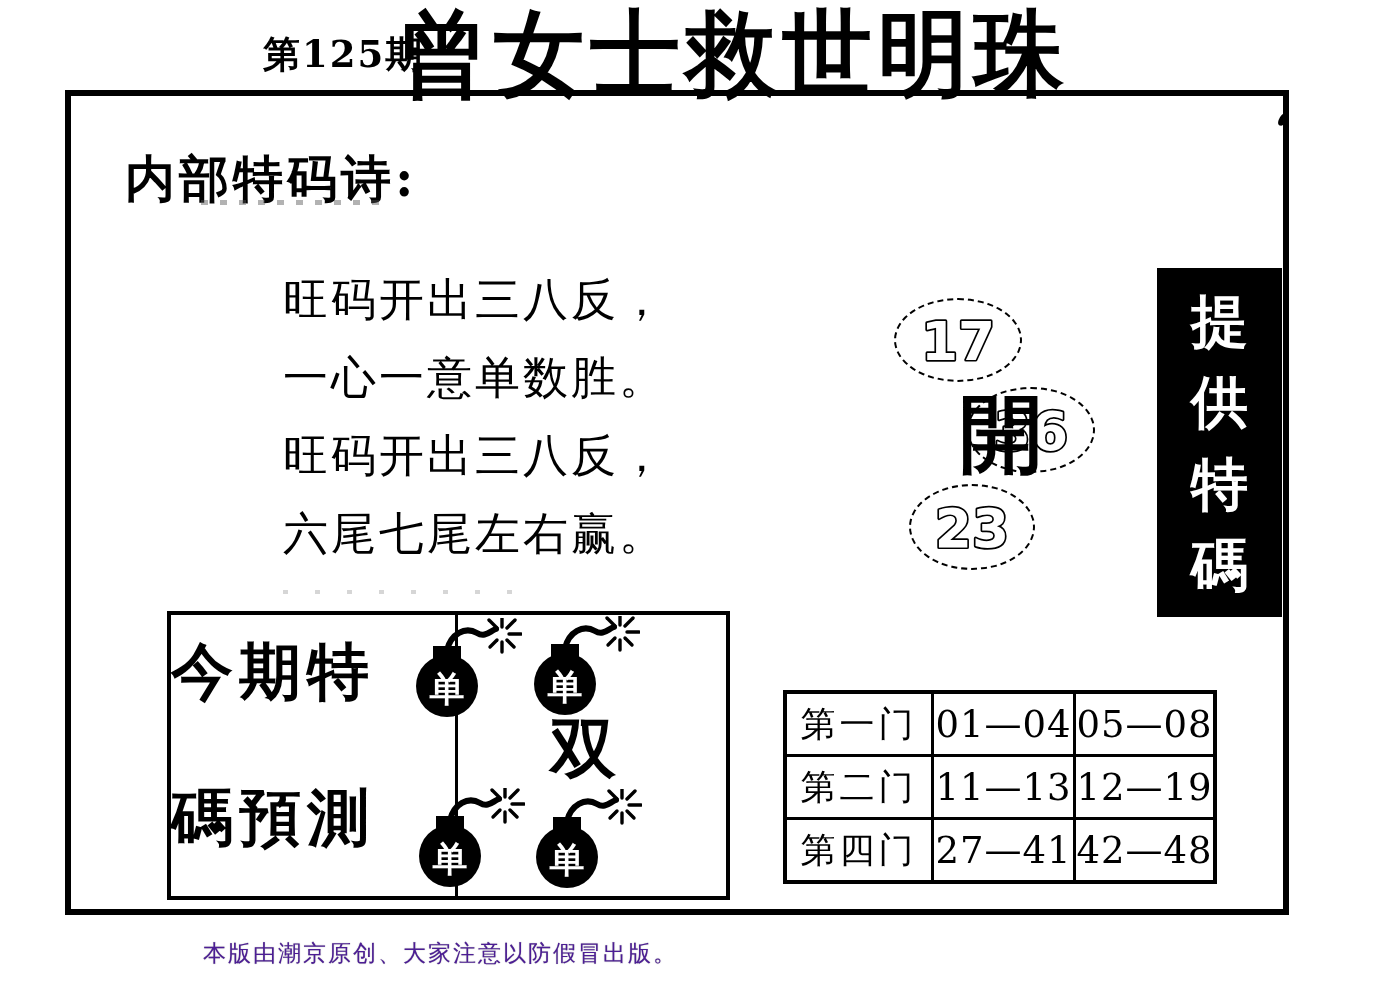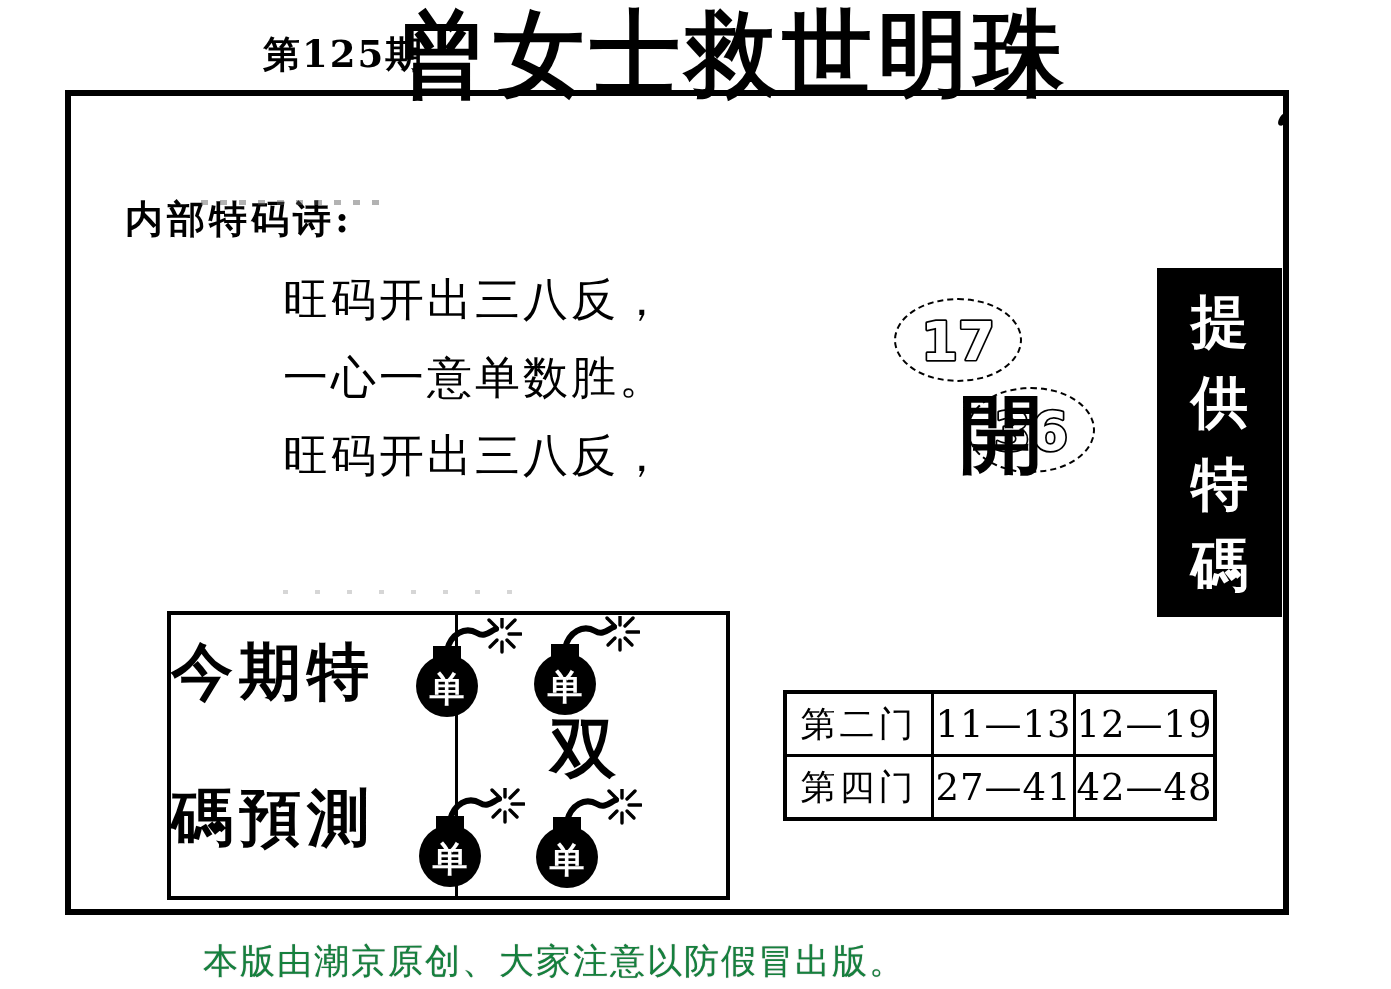--- a/index.html
+++ b/index.html
@@ -19,21 +19,21 @@
     left:1279px;top:113px;width:7px;height:13px;background:#000;
     border-radius:70% 30% 60% 40%;transform:rotate(18deg);
   }
 
   
   .frame{
     left:65px;top:90px;width:1224px;height:825px;
     border:6px solid #000;box-sizing:border-box;
   }
   
-  .poem-heading{left:54px;top:50px;font-size:38px;font-weight:bold;letter-spacing:4px;margin-top:48px;}
+  .poem-heading{left:54px;top:50px;font-size:50px;font-weight:bold;letter-spacing:4px;}
   .heading-artifact{
     left:130px;top:104px;width:178px;height:5px;opacity:.45;
     background:repeating-linear-gradient(90deg,#555 0 7px,transparent 7px 19px);
   }
   .poem-line{left:212px;font-size:45px;letter-spacing:3px;white-space:nowrap;}
   .poem-line-0{top:174px;}
   .poem-line-1{top:252px;}
   .poem-line-2{top:330px;}
   .poem-line-3{top:408px;}
   .poem-artifact{
@@ -90,51 +90,57 @@
   .gate-table td{
     border:3px solid #000;height:60px;text-align:center;vertical-align:middle;
     font-size:37px;letter-spacing:1px;padding:0;
   }
   .gate-table .c-gate{width:144px;font-size:35px;letter-spacing:4px;}
   .gate-table .c-r1{width:139px;}
   .gate-table .c-r2{width:137px;}
 
   
   .footer-note{
-    left:203px;top:938px;font-size:35px;color:#15803d;letter-spacing:2px;
+    left:203px;top:938px;font-size:23px;color:#4c1d95;letter-spacing:2px;
     text-shadow:0 0 1px rgba(60,60,60,.5);
   }
 </style>
 </head>
 <body>
 
 <div class="page">
 
   <div class="abs issue">第125期</div>
   <div class="abs main-title">曾女士救世明珠</div>
   <div class="abs comma-artifact"></div>
 
   <div class="abs frame">
 
     <div class="abs poem-heading">内部特码诗:</div>
     <div class="abs heading-artifact"></div>
 
     <div class="abs poem-line poem-line-0">旺码开出三八反，</div>
     <div class="abs poem-line poem-line-2">旺码开出三八反，</div>
     <div class="abs poem-line poem-line-1">一心一意单数胜。</div>
+    <div class="abs poem-line poem-line-3">六尾七尾左右赢。</div>
     <div class="abs poem-artifact"></div>
 
     <div class="abs ellipse ell-top">
       <svg viewBox="0 0 128 84">
         <text x="64" y="44" text-anchor="middle" dominant-baseline="central" font-size="56">17</text>
       </svg>
     </div>
     <div class="abs ellipse ell-right">
       <svg viewBox="0 0 128 86">
         <text x="64" y="45" text-anchor="middle" dominant-baseline="central" font-size="56">36</text>
+      </svg>
+    </div>
+    <div class="abs ellipse ell-bottom">
+      <svg viewBox="0 0 126 86">
+        <text x="63" y="45" text-anchor="middle" dominant-baseline="central" font-size="56">23</text>
       </svg>
     </div>
     <div class="abs open-char">開</div>
 
     <div class="abs provide-box">
       <span class="provide-char">提</span>
       <span class="provide-char">供</span>
       <span class="provide-char">特</span>
       <span class="provide-char">碼</span>
     </div>
@@ -205,20 +211,25 @@
             <line x1="95" y1="24" x2="95" y2="34"></line>
           <line x1="100" y1="22" x2="107" y2="29"></line>
         </g>
         <circle cx="40" cy="68" r="31" fill="#000"></circle>
         <text x="40" y="70" text-anchor="middle" dominant-baseline="central">单</text>
       </svg>
     </div>
 
     <table class="abs gate-table">
       <tbody>
+          <tr>
+        <td class="c-gate">第一门</td>
+        <td class="c-r1">01—04</td>
+        <td class="c-r2">05—08</td>
+      </tr>
       <tr>
         <td class="c-gate">第二门</td>
         <td class="c-r1">11—13</td>
         <td class="c-r2">12—19</td>
       </tr>
       <tr>
         <td class="c-gate">第四门</td>
         <td class="c-r1">27—41</td>
         <td class="c-r2">42—48</td>
       </tr>

